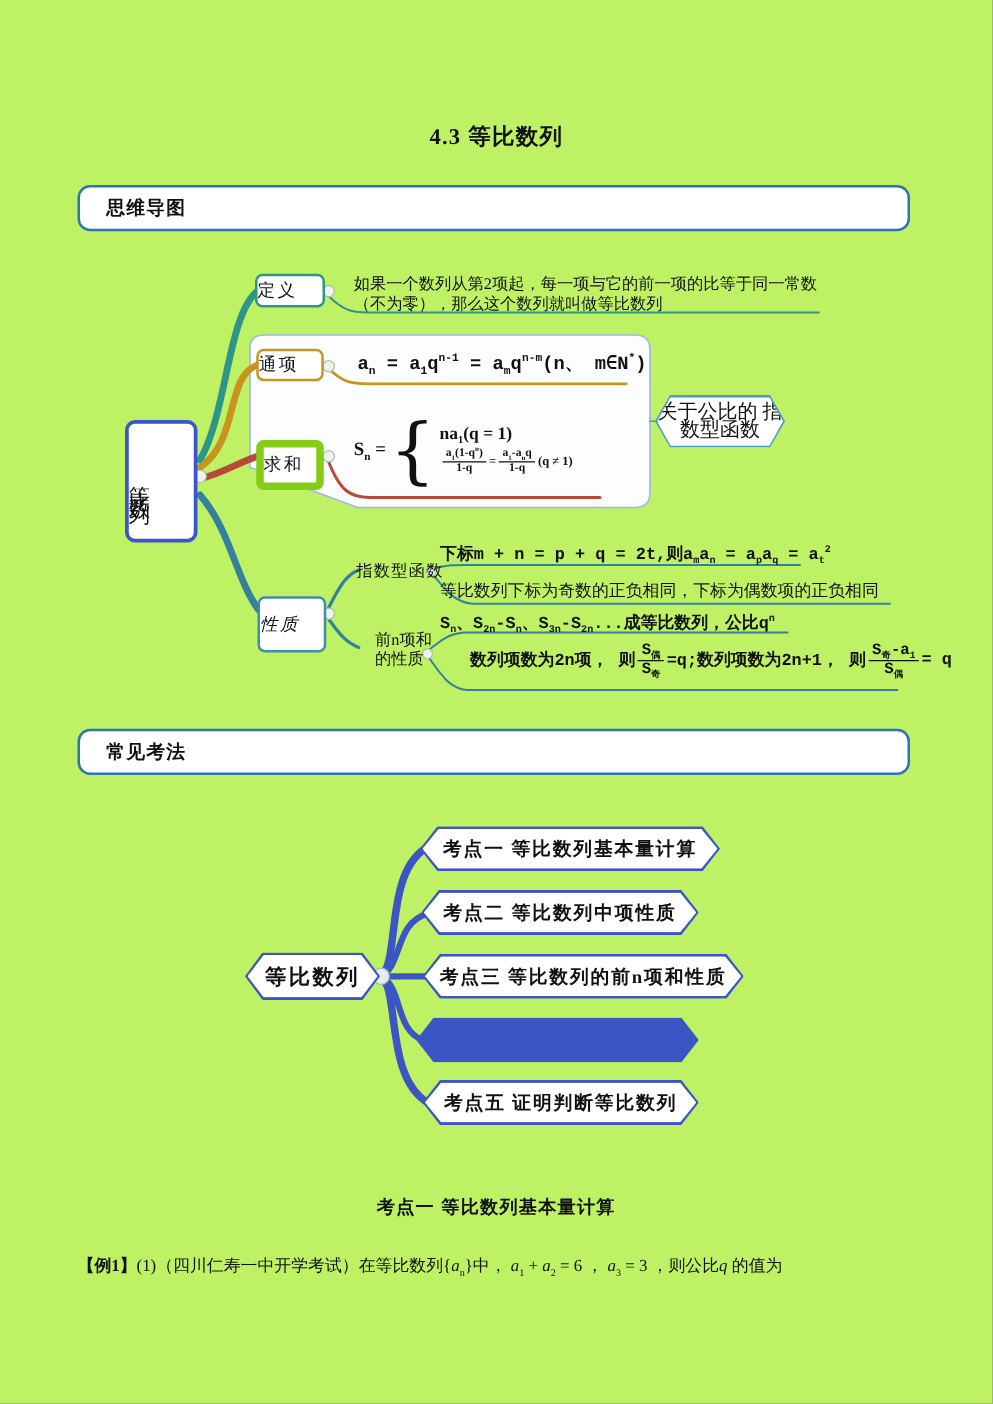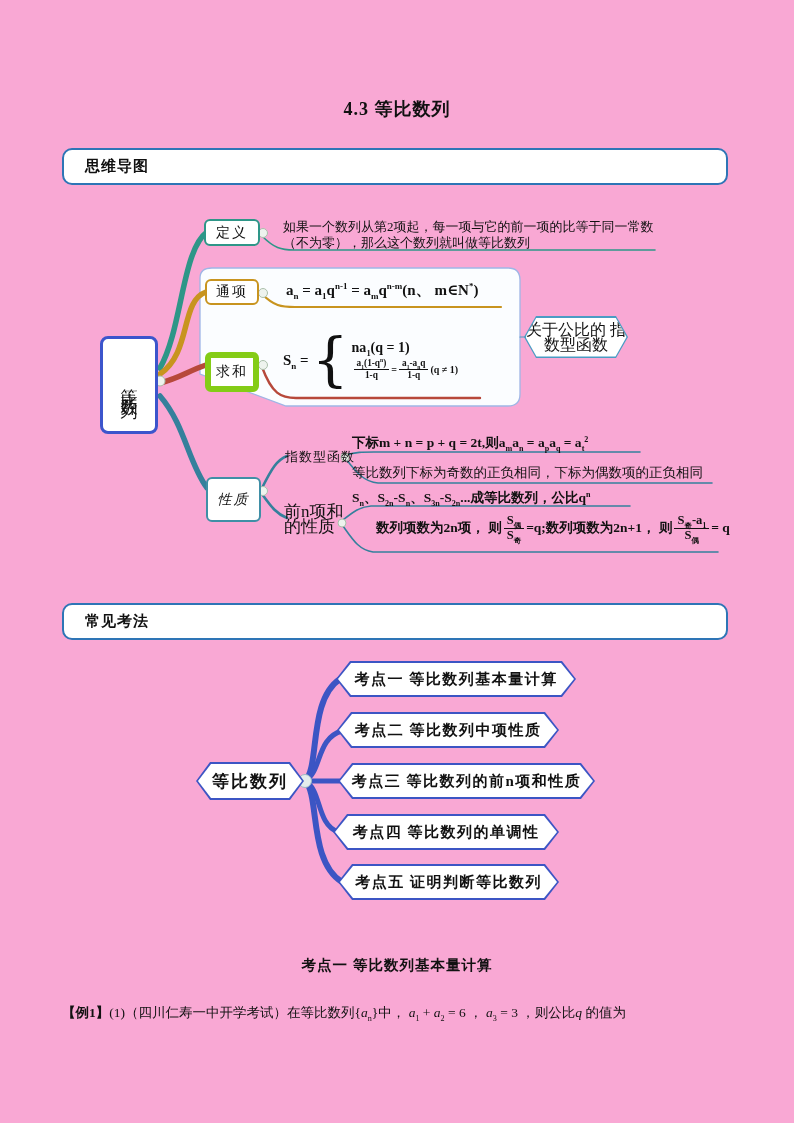--- a/index.html
+++ b/index.html
@@ -1,62 +1,62 @@
 <!DOCTYPE html>
 <html><head>
 <meta charset="utf-8">
 <style>
   html,body{margin:0;padding:0;background:#888;}
   #page{
-    position:relative;width:794px;height:1123px;margin:0 auto;background:#f9a8d4;
+    position:relative;width:794px;height:1123px;margin:0 auto;background:#bef264;
     font-family:"Liberation Serif","DejaVu Serif",serif;color:#111;overflow:hidden;
   }
   .abs{position:absolute;}
   
   #title{left:0;top:97px;width:794px;text-align:center;font-size:18px;font-weight:bold;letter-spacing:1px;}
   .banner{
     left:62px;width:666px;height:37px;border:2.5px solid #2e75b6;border-radius:10px;
     box-sizing:border-box;display:flex;align-items:center;background:#fff;
   }
   .banner .blabel{margin-left:21px;font-size:15px;font-weight:bold;letter-spacing:1px;}
   #banner-mindmap{top:148px;}
-  #banner-methods{top:583px;margin-top:20px;}
+  #banner-methods{top:583px;}
   
   #wires{left:0;top:0;pointer-events:none;}
   
   .mnode{
     box-sizing:border-box;background:#fff;border-radius:6px;display:flex;
-    align-items:center;justify-content:center;font-size:14px;letter-spacing:2px;
+    align-items:center;justify-content:flex-start;font-size:14px;letter-spacing:2px;
   }
   #m1-root{left:100px;top:336px;width:58px;height:98px;border:3px solid #3c55cc;border-radius:8px;}
   #m1-root .vtext{writing-mode:vertical-rl;text-orientation:upright;font-size:17px;letter-spacing:5px;line-height:1;}
   #m1-def {left:204px;top:219px;width:56px;height:27px;border:2px solid #2e9688;}
   #m1-gen {left:205px;top:279px;width:54px;height:26px;border:2px solid #c8941f;}
   #m1-sum {left:205px;top:352px;width:54px;height:40px;border:6px solid #84cc16;}
   #m1-prop{left:206px;top:477px;width:55px;height:45px;border:2px solid #3f8fa6;font-style:italic;}
   #def-text{left:283px;top:219px;width:376px;font-size:13px;line-height:16px;}
-  .mathline{font-weight:bold;white-space:nowrap;}
+  .mathline{font-weight:bold;white-space:nowrap;font-family:Liberation Mono, monospace;}
   #gen-formula{left:286px;top:281px;font-size:15px;}
   #sum-block{left:283px;top:329px;display:flex;align-items:center;}
   #sum-lhs{font-size:15px;font-weight:bold;margin-right:3px;}
   .brace{font-family:"DejaVu Serif",serif;font-size:58px;font-weight:normal;line-height:62px;margin-right:3px;}
   #sum-cases{display:flex;flex-direction:column;}
   #sum-case1{font-size:14px;font-weight:bold;margin-bottom:2px;}
   #sum-case2{font-size:10px;font-weight:bold;display:flex;align-items:center;}
   #callout{
     left:524px;top:316px;width:104px;height:42px;
   }
   .hexb{position:absolute;inset:0;}
   .hexf{position:absolute;display:flex;align-items:center;justify-content:center;background:#fff;text-align:center;}
   #callout .hexb{background:#4a9cc4;clip-path:polygon(12px 0,calc(100% - 12px) 0,100% 50%,calc(100% - 12px) 100%,12px 100%,0 50%);}
   #callout .hexf{inset:1.5px;clip-path:polygon(11px 0,calc(100% - 11px) 0,100% 50%,calc(100% - 11px) 100%,11px 100%,0 50%);font-size:16px;line-height:15px;}
   #mid-label{left:285px;top:448px;font-size:13px;letter-spacing:1px;}
   #prop-line1{left:352px;top:434px;font-size:13.5px;}
   #prop-line2{left:352px;top:464px;font-size:13.5px;white-space:nowrap;}
-  #sumprops-label{left:284px;top:504px;font-size:17px;line-height:15px;}
+  #sumprops-label{left:300px;top:504px;font-size:13px;line-height:15px;}
   #prop-line3{left:352px;top:489px;font-size:13.5px;}
   #prop-line4{left:352px;top:514px;font-size:13.5px;display:flex;align-items:center;margin-left:24px;}
   sub,sup{font-size:60%;line-height:0;}
   .frac{display:inline-flex;flex-direction:column;align-items:center;vertical-align:middle;margin:0 2px;line-height:1.1;font-size:93%;}
   .frac .fnum{display:block;padding:0 3px;border-bottom:1.4px solid #111;}
   .frac .fden{display:block;padding:0 3px;}
   
   .hex2 .hexb{background:#3c55c4;clip-path:polygon(14px 0,calc(100% - 14px) 0,100% 50%,calc(100% - 14px) 100%,14px 100%,0 50%);}
   .hex2 .hexf{inset:2px;clip-path:polygon(13px 0,calc(100% - 13px) 0,100% 50%,calc(100% - 13px) 100%,13px 100%,0 50%);
     font-size:15px;font-weight:bold;letter-spacing:1.5px;white-space:nowrap;}
@@ -204,21 +204,20 @@
   <div id="m2-t1" class="abs hex2">
     <span class="hexb"></span>
     <span class="hexf">考点二  等比数列中项性质</span>
   </div>
   <div id="m2-t2" class="abs hex2">
     <span class="hexb"></span>
     <span class="hexf">考点三  等比数列的前n项和性质</span>
   </div>
   <div id="m2-t3" class="abs hex2">
     <span class="hexb"></span>
-    <span class="hexf">考点四  等比数列的单调性</span>
   </div>
   <div id="m2-t4" class="abs hex2">
     <span class="hexb"></span>
     <span class="hexf">考点五  证明判断等比数列</span>
   </div>
 
   <div id="body-heading" class="abs">考点一 等比数列基本量计算</div>
   <div id="example" class="abs">
     <span class="extag">【例1】</span><span><span>(1)（四川仁寿一中开学考试）在等比数列{<i>a</i><sub>n</sub>}中， <i>a</i><sub>1</sub> + <i>a</i><sub>2</sub> = 6 ， <i>a</i><sub>3</sub> = 3 ，则公比<i>q</i> 的值为</span></span>
   </div>

